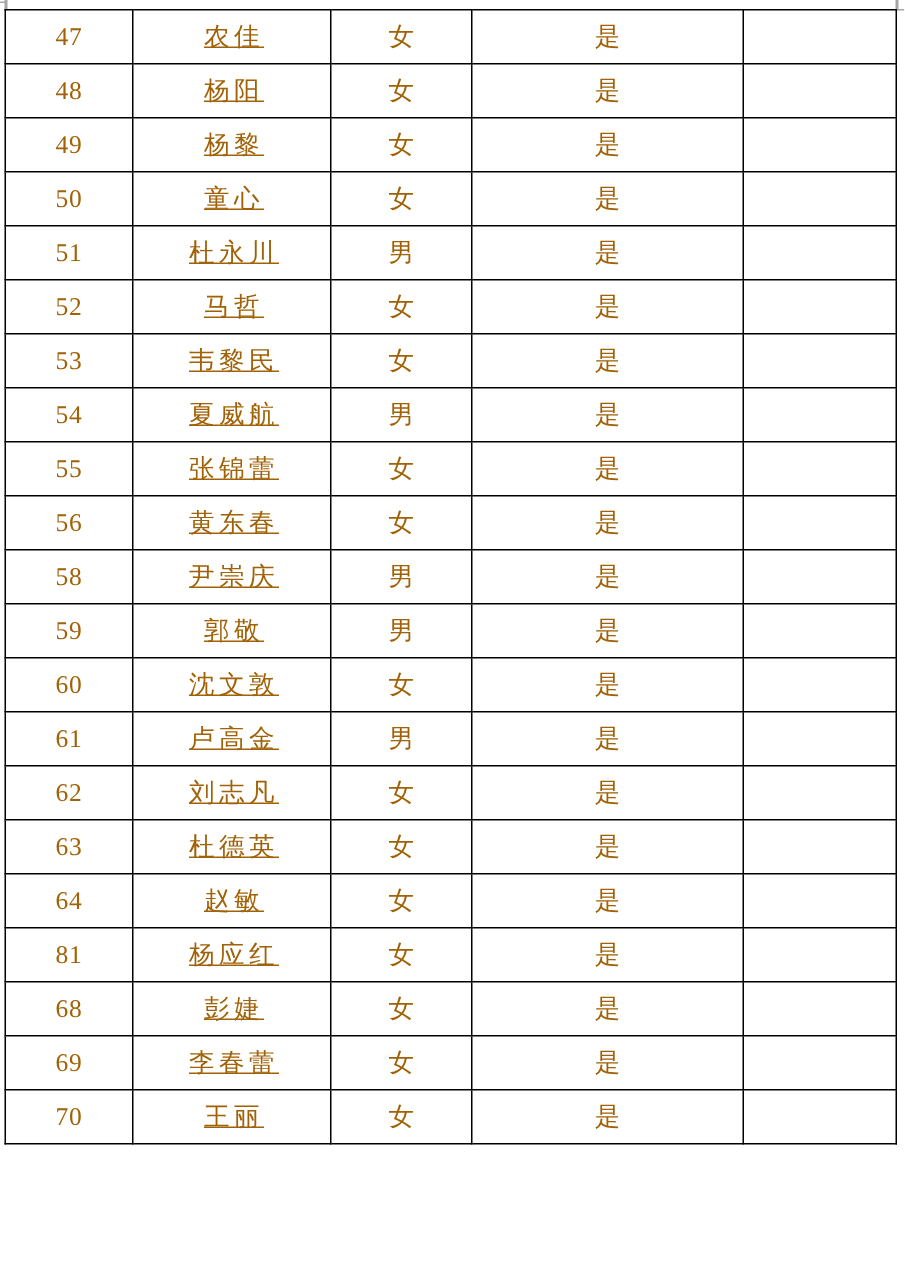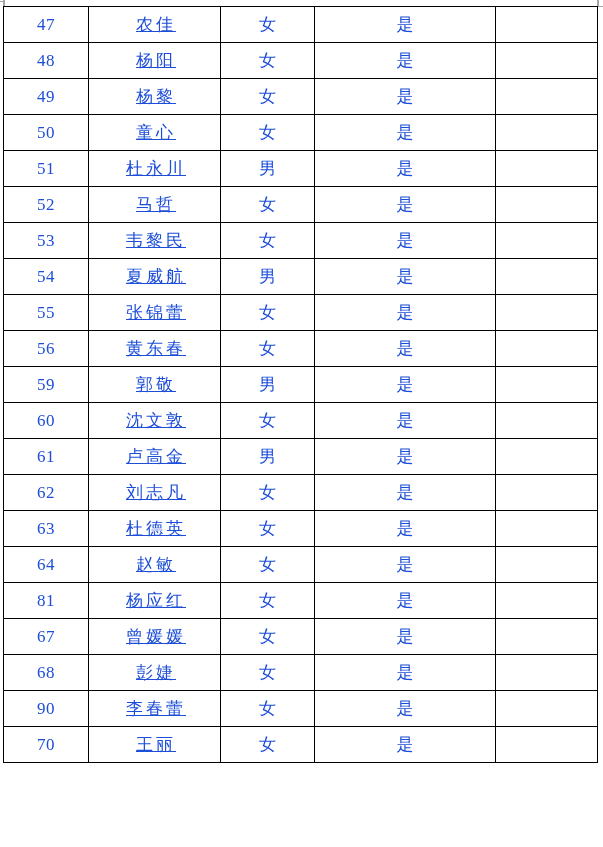--- a/index.html
+++ b/index.html
@@ -7,21 +7,21 @@
     padding: 0;
     background: #ffffff;
   }
   .page {
     position: relative;
     width: 603px;
     height: 847px;
     background: #ffffff;
     overflow: hidden;
     font-family: "Liberation Serif", "DejaVu Serif", serif;
-    color: #1d4ed8;
+    color: #a16207;
   }
   table.roster {
     position: absolute;
     left: 3px;
     top: 6px;
     width: 594px;
     border-collapse: collapse;
     table-layout: fixed;
   }
   table.roster td {
@@ -136,20 +136,27 @@
     <td class="c-extra"></td>
   </tr>
         <tr>
     <td class="c-no">56</td>
     <td class="c-name">黄东春</td>
     <td class="c-gender">女</td>
     <td class="c-confirm">是</td>
     <td class="c-extra"></td>
   </tr>
         <tr>
+    <td class="c-no">58</td>
+    <td class="c-name">尹崇庆</td>
+    <td class="c-gender">男</td>
+    <td class="c-confirm">是</td>
+    <td class="c-extra"></td>
+  </tr>
+        <tr>
     <td class="c-no">59</td>
     <td class="c-name">郭敬</td>
     <td class="c-gender">男</td>
     <td class="c-confirm">是</td>
     <td class="c-extra"></td>
   </tr>
         <tr>
     <td class="c-no">60</td>
     <td class="c-name">沈文敦</td>
     <td class="c-gender">女</td>
@@ -185,35 +192,28 @@
     <td class="c-extra"></td>
   </tr>
         <tr>
     <td class="c-no">81</td>
     <td class="c-name">杨应红</td>
     <td class="c-gender">女</td>
     <td class="c-confirm">是</td>
     <td class="c-extra"></td>
   </tr>
         <tr>
-    <td class="c-no">67</td>
-    <td class="c-name">曾媛媛</td>
-    <td class="c-gender">女</td>
-    <td class="c-confirm">是</td>
-    <td class="c-extra"></td>
-  </tr>
-        <tr>
     <td class="c-no">68</td>
     <td class="c-name">彭婕</td>
     <td class="c-gender">女</td>
     <td class="c-confirm">是</td>
     <td class="c-extra"></td>
   </tr>
         <tr>
-    <td class="c-no">90</td>
+    <td class="c-no">69</td>
     <td class="c-name">李春蕾</td>
     <td class="c-gender">女</td>
     <td class="c-confirm">是</td>
     <td class="c-extra"></td>
   </tr>
         <tr>
     <td class="c-no">70</td>
     <td class="c-name">王丽</td>
     <td class="c-gender">女</td>
     <td class="c-confirm">是</td>

